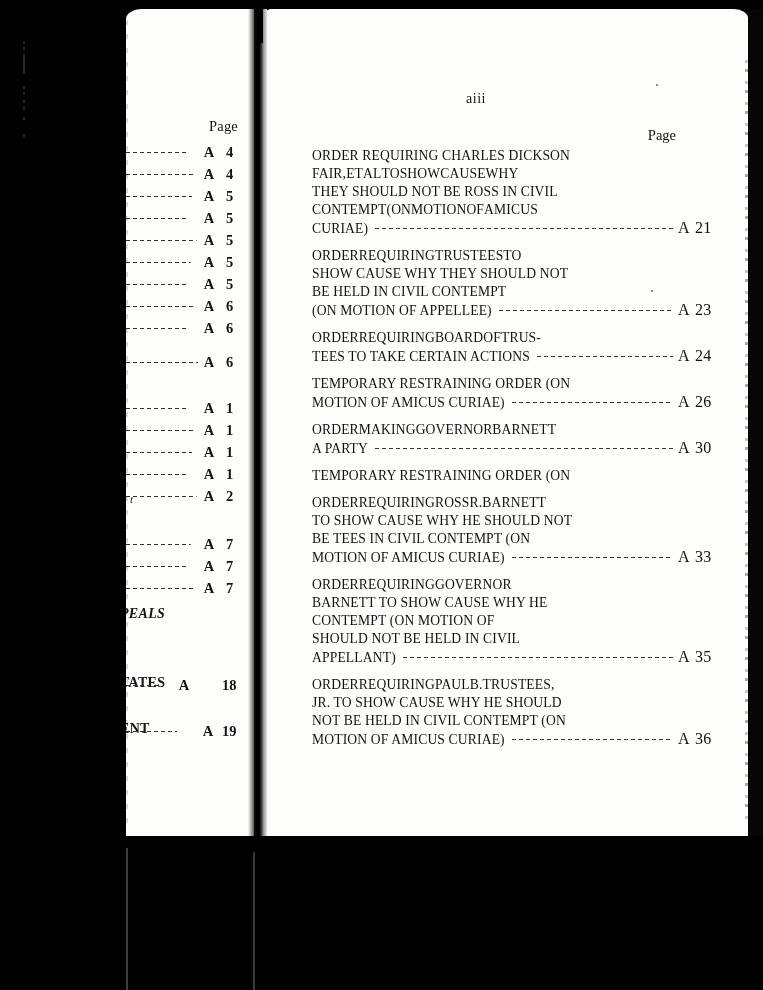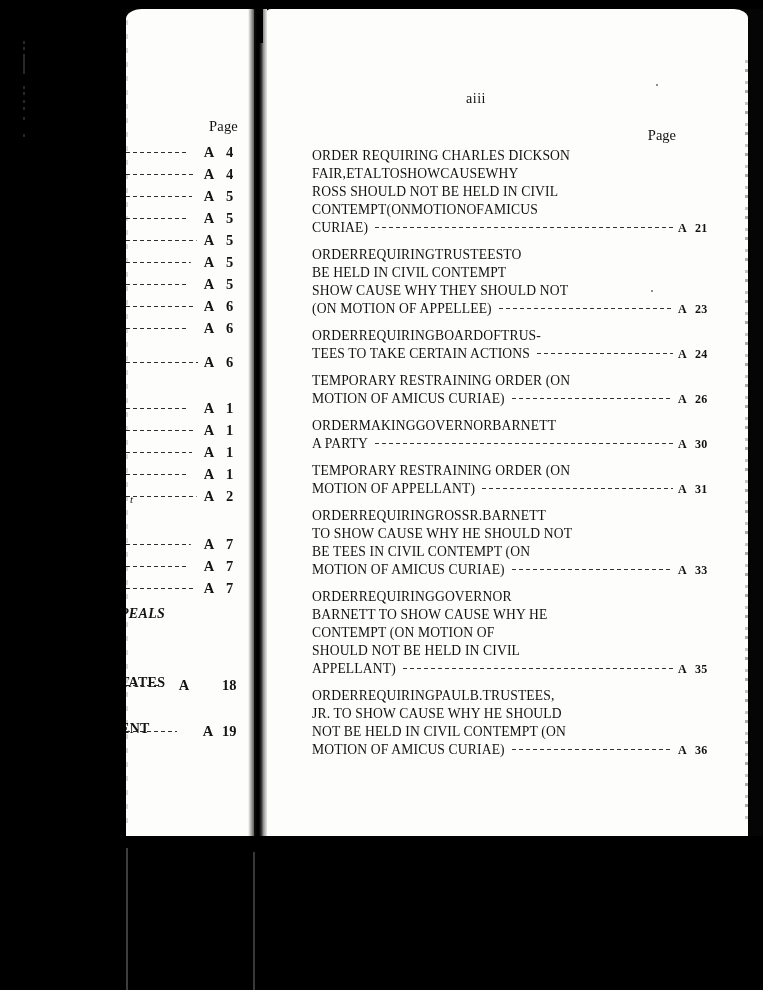--- a/index.html
+++ b/index.html
@@ -220,22 +220,22 @@
     position: relative;
     top: -4px;
     margin: 0 5px 0 7px;
     background-image: repeating-linear-gradient(to right,
         #333 0 4px, rgba(255,255,255,0) 4px 7px);
   }
   .rpage {
     flex: 0 0 auto;
     width: 48px;
     text-align: left;
-    font-weight: 700;
-    font-size: 12px;
+    font-weight: 400;
+    font-size: 16px;
   }
   .rpage .a { display: inline-block; width: 17px; }
   .dot-spec {
     position: absolute;
     width: 2px; height: 2px;
     background: #8d8d8d;
   }
 </style>
 </head>
 <body>
@@ -391,21 +391,21 @@
               <span>FAIR,</span>
               <span>ET</span>
               <span>AL</span>
               <span>TO</span>
               <span>SHOW</span>
               <span>CAUSE</span>
               <span>WHY</span>
             </span>
           </div>
           <div class="eline">
-            <span class="etext">ROSS SHOULD NOT BE HELD IN CIVIL</span>
+            <span class="etext">THEY SHOULD NOT BE ROSS IN CIVIL</span>
           </div>
           <div class="eline">
             <span class="etext just">
               <span>CONTEMPT</span>
               <span>(ON</span>
               <span>MOTION</span>
               <span>OF</span>
               <span>AMICUS</span>
             </span>
           </div>
@@ -418,24 +418,24 @@
         <div class="entry">
           <div class="eline">
             <span class="etext just">
               <span>ORDER</span>
               <span>REQUIRING</span>
               <span>TRUSTEES</span>
               <span>TO</span>
             </span>
           </div>
           <div class="eline">
+            <span class="etext">SHOW CAUSE WHY THEY SHOULD NOT</span>
+          </div>
+          <div class="eline">
             <span class="etext">BE HELD IN CIVIL CONTEMPT</span>
-          </div>
-          <div class="eline">
-            <span class="etext">SHOW CAUSE WHY THEY SHOULD NOT</span>
           </div>
           <div class="eline">
             <span class="etext">(ON MOTION OF APPELLEE)</span>
             <span class="rleader"></span>
             <span class="rpage"><span class="a">A</span>23</span>
           </div>
         </div>
         <div class="entry">
           <div class="eline">
             <span class="etext just">
@@ -474,25 +474,20 @@
           <div class="eline">
             <span class="etext">A PARTY</span>
             <span class="rleader"></span>
             <span class="rpage"><span class="a">A</span>30</span>
           </div>
         </div>
         <div class="entry">
           <div class="eline">
             <span class="etext">TEMPORARY RESTRAINING ORDER (ON</span>
           </div>
-          <div class="eline">
-            <span class="etext">MOTION OF APPELLANT)</span>
-            <span class="rleader"></span>
-            <span class="rpage"><span class="a">A</span>31</span>
-          </div>
         </div>
         <div class="entry">
           <div class="eline">
             <span class="etext just">
               <span>ORDER</span>
               <span>REQUIRING</span>
               <span>ROSS</span>
               <span>R.</span>
               <span>BARNETT</span>
             </span>

